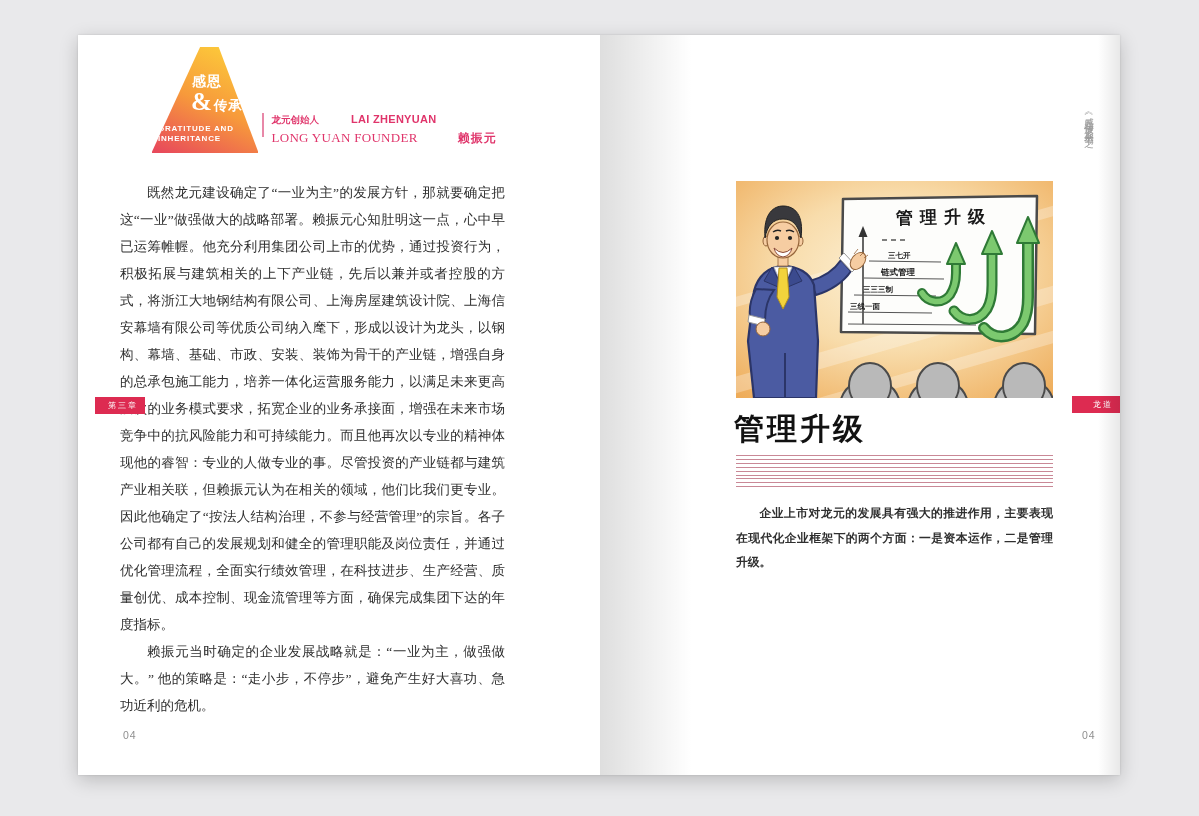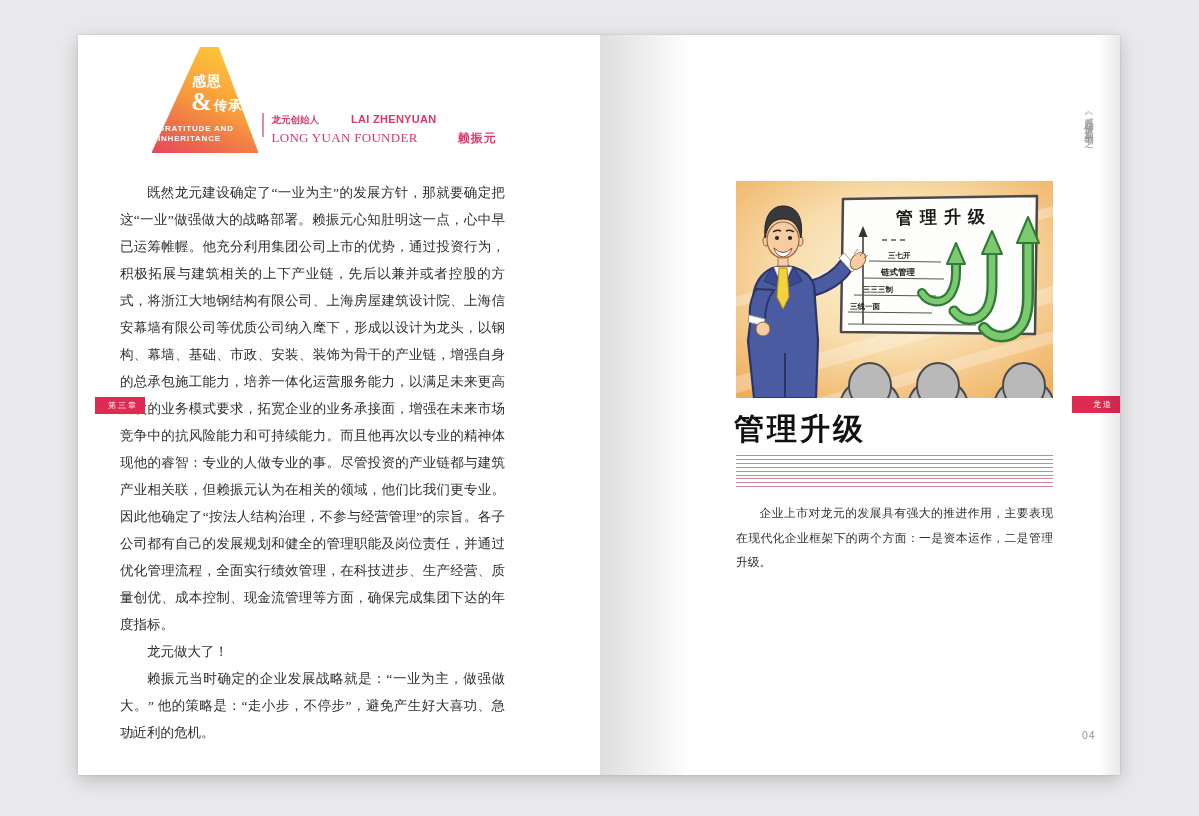--- a/index.html
+++ b/index.html
@@ -50,21 +50,21 @@
   .byline-cn-name{font-size:12px;font-weight:bold;margin-left:8px;letter-spacing:1px;}
 
   
   .body-left{
     position:absolute;left:42px;top:144px;width:385px;
     font-size:13.5px;line-height:27px;color:#2f2f2f;text-align:justify;
   }
   .body-left p,.body-right p{margin:0;text-indent:2em;}
   .body-right{
     position:absolute;left:658px;top:466px;width:317px;
-    font-size:11.8px;line-height:24.5px;color:#2f2f2f;text-align:justify;
+    font-size:11.8px;line-height:24.5px;color:#2f2f2f;text-align:justify;font-weight:bold;
   }
 
   
   .tab{position:absolute;height:17px;background:#dd2b51;color:#fff;
     font-size:8px;letter-spacing:2px;line-height:17px;
     font-family:"Liberation Sans","DejaVu Sans",sans-serif;}
   .tab-left{left:0;top:362px;width:50px;text-align:right;padding-right:7px;box-sizing:border-box;margin-left:17px;}
   .tab-right{left:994px;top:361px;width:48px;text-align:left;padding-left:21px;box-sizing:border-box;}
 
   
@@ -116,21 +116,20 @@
         </div>
         <div class="byline-l2">
           <span class="byline-en-role">LONG YUAN FOUNDER</span>
           <span class="byline-cn-name">赖振元</span>
         </div>
       </div>
     </div>
 
     <div class="body-left">
       <p>既然龙元建设确定了“一业为主”的发展方针，那就要确定把这“一业”做强做大的战略部署。赖振元心知肚明这一点，心中早已运筹帷幄。他充分利用集团公司上市的优势，通过投资行为，积极拓展与建筑相关的上下产业链，先后以兼并或者控股的方式，将浙江大地钢结构有限公司、上海房屋建筑设计院、上海信安幕墙有限公司等优质公司纳入麾下，形成以设计为龙头，以钢构、幕墙、基础、市政、安装、装饰为骨干的产业链，增强自身的总承包施工能力，培养一体化运营服务能力，以满足未来更高层次的业务模式要求，拓宽企业的业务承接面，增强在未来市场竞争中的抗风险能力和可持续能力。而且他再次以专业的精神体现他的睿智：专业的人做专业的事。尽管投资的产业链都与建筑产业相关联，但赖振元认为在相关的领域，他们比我们更专业。因此他确定了“按法人结构治理，不参与经营管理”的宗旨。各子公司都有自己的发展规划和健全的管理职能及岗位责任，并通过优化管理流程，全面实行绩效管理，在科技进步、生产经营、质量创优、成本控制、现金流管理等方面，确保完成集团下达的年度指标。</p>
-      <p>龙元做大了！</p>
       <p>赖振元当时确定的企业发展战略就是：“一业为主，做强做大。” 他的策略是：“走小步，不停步”，避免产生好大喜功、急功近利的危机。</p>
     </div>
 
     <div class="tab tab-left">第三章</div>
     <div class="pagenum pagenum-left">04</div>
   </div>
 
   <div>
 
     <div class="illustration">

